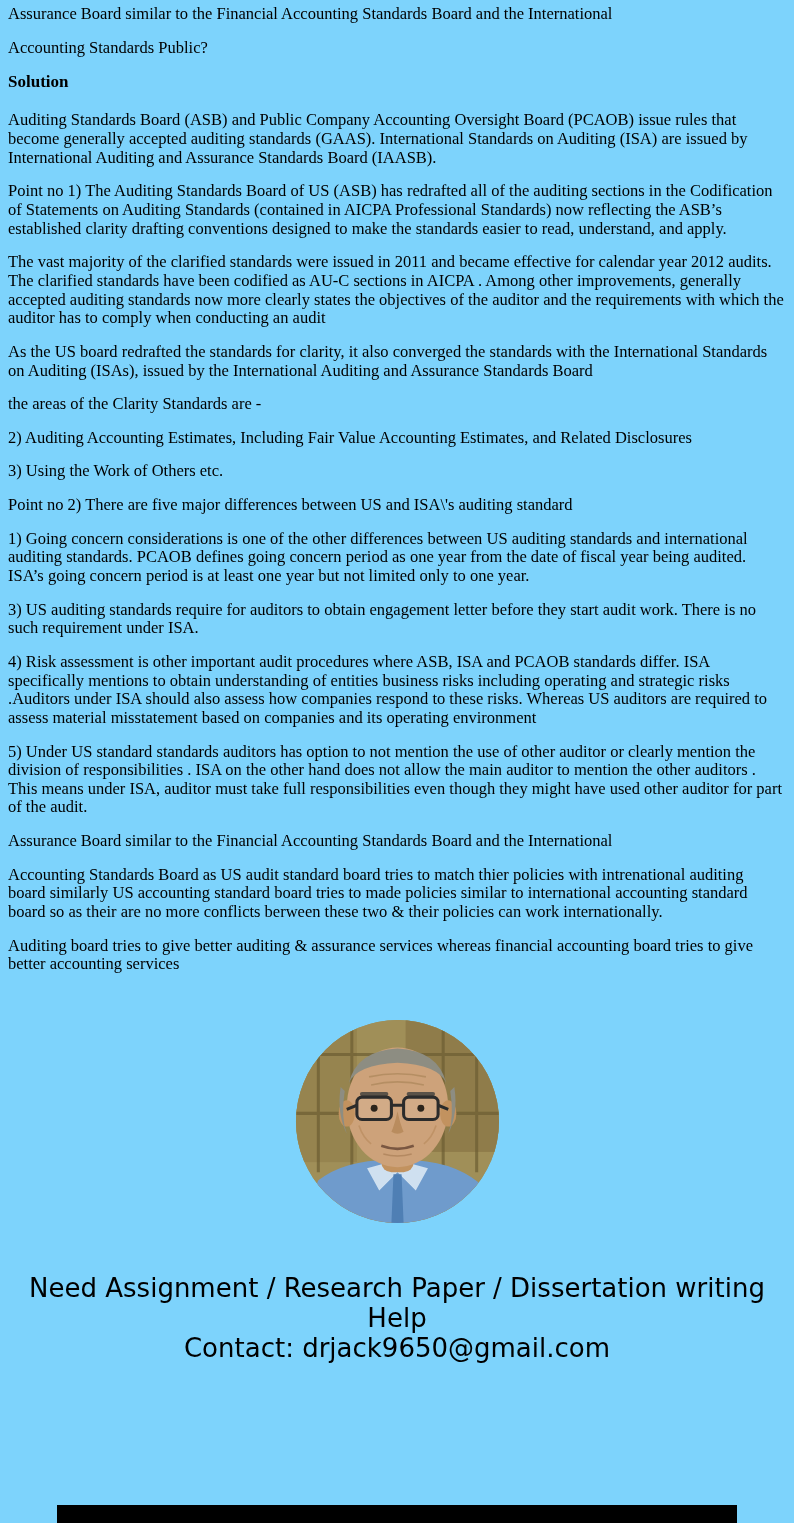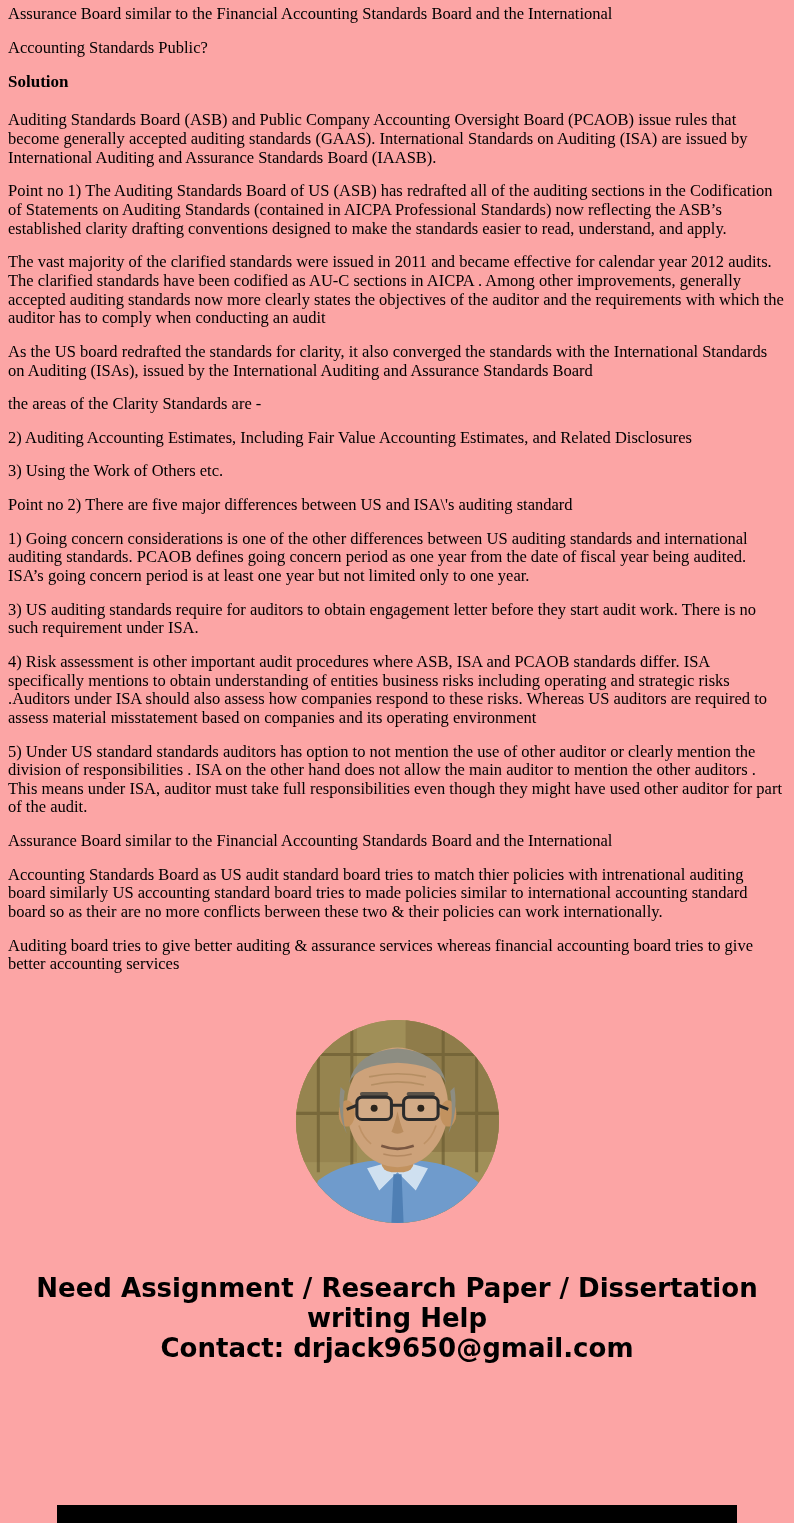--- a/index.html
+++ b/index.html
@@ -1,20 +1,20 @@
 <!DOCTYPE html>
 <html><head>
 <meta charset="utf-8">
 <style>
   html, body { margin: 0; padding: 0; background: #ffffff; }
   .page {
     position: relative;
     width: 794px;
     height: 1523px;
-    background: #fca5a5;
+    background: #7dd3fc;
     overflow: hidden;
     font-family: "Liberation Serif", serif;
     color: #000000;
   }
   .doc {
     padding: 5px 9px 0 8px;
     font-size: 16.5px;
     line-height: 1.13;
   }
   .doc p { margin: 0 0 15px 0; }
@@ -31,21 +31,21 @@
     border-radius: 50%;
     overflow: hidden;
     background: #9e8c55;
   }
   .avatar-wrap svg { display: block; width: 203px; height: 203px; }
   .footer {
     margin: 50px auto 0 auto;
     width: 760px;
     text-align: center;
     font-family: "DejaVu Sans", sans-serif;
-    font-weight: bold;
+    font-weight: normal;
     font-size: 26px;
     line-height: 30px;
     color: #000000;
   }
   .footer .contact-line { margin-top: 0px; text-align: center; }
   .bottom-bar {
     position: absolute;
     bottom: 0;
     left: 57px;
     width: 680px;

